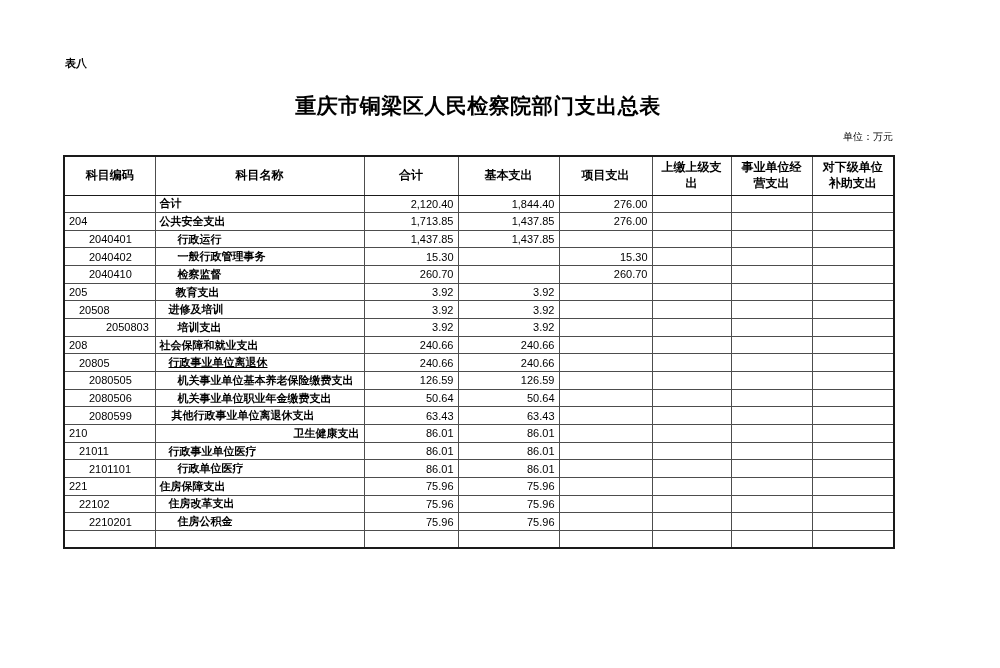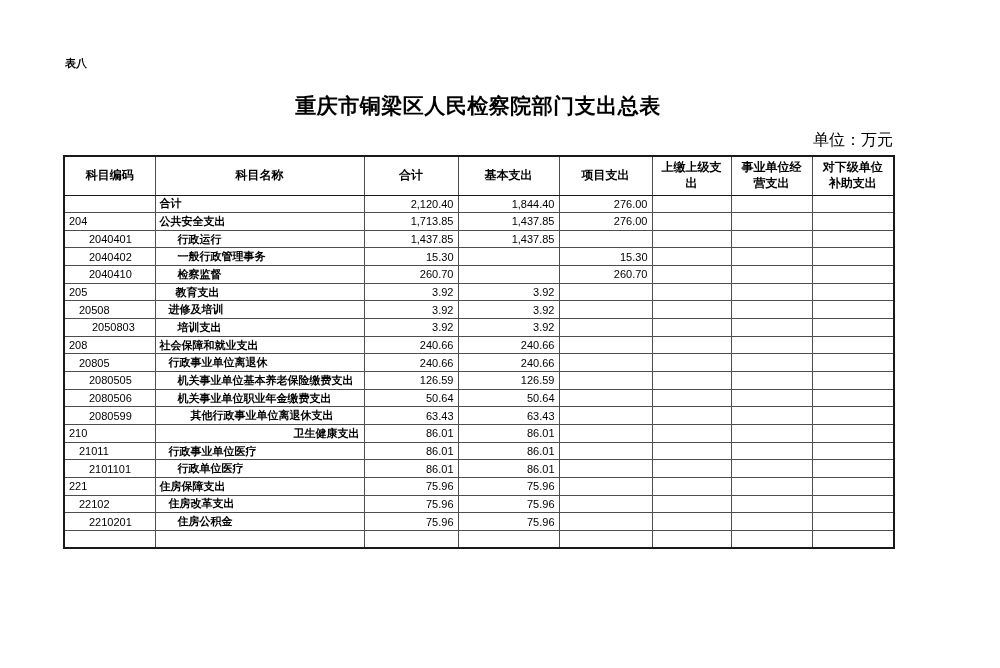--- a/index.html
+++ b/index.html
@@ -11,21 +11,21 @@
   .table-label {
     position:absolute; left:65px; top:56px;
     font-size:11px; font-weight:700;
   }
   .title {
     position:absolute; left:63px; top:92px; width:830px; margin:0;
     text-align:center; font-size:21px; font-weight:700; letter-spacing:0.5px;
   }
   .unit-note {
     position:absolute; left:63px; top:130px; width:830px;
-    text-align:right; font-size:16px;
+    text-align:right; font-size:10px;
   }
   table.budget {
     position:absolute; left:63px; top:155px; width:830px;
     border-collapse:collapse; table-layout:fixed;
     border:2px solid #1a1a1a;
   }
   .budget th, .budget td {
     border:1px solid #4d4d4d; overflow:hidden;
     white-space:nowrap; box-sizing:border-box;
   }
@@ -147,21 +147,21 @@
     <td class="name" style="padding-left: 13px;">进修及培训</td>
     <td class="num">3.92</td>
     <td class="num">3.92</td>
     <td class="num"></td>
     <td class="num"></td>
     <td class="num"></td>
     <td class="num"></td>
   </tr>
 
   <tr class="level-3">
-    <td class="code" style="padding-left: 27px;">2050803</td>
+    <td class="code" style="padding-left: 41px;">2050803</td>
     <td class="name" style="padding-left: 22px;">培训支出</td>
     <td class="num">3.92</td>
     <td class="num">3.92</td>
     <td class="num"></td>
     <td class="num"></td>
     <td class="num"></td>
     <td class="num"></td>
   </tr>
 
   <tr class="level-1 section-start">
@@ -170,21 +170,21 @@
     <td class="num">240.66</td>
     <td class="num">240.66</td>
     <td class="num"></td>
     <td class="num"></td>
     <td class="num"></td>
     <td class="num"></td>
   </tr>
 
   <tr class="level-2">
     <td class="code" style="padding-left: 14px;">20805</td>
-    <td class="name" style="padding-left: 13px;">行政事业单位离退休</td>
+    <td class="name" style="padding-left: 13px; text-decoration: underline;">行政事业单位离退休</td>
     <td class="num">240.66</td>
     <td class="num">240.66</td>
     <td class="num"></td>
     <td class="num"></td>
     <td class="num"></td>
     <td class="num"></td>
   </tr>
 
   <tr class="level-3">
     <td class="code" style="padding-left: 24px;">2080505</td>
@@ -203,21 +203,21 @@
     <td class="num">50.64</td>
     <td class="num">50.64</td>
     <td class="num"></td>
     <td class="num"></td>
     <td class="num"></td>
     <td class="num"></td>
   </tr>
 
   <tr class="level-3">
     <td class="code" style="padding-left: 24px;">2080599</td>
-    <td class="name" style="padding-left: 35px;">其他行政事业单位离退休支出</td>
+    <td class="name" style="padding-left: 16px;">其他行政事业单位离退休支出</td>
     <td class="num">63.43</td>
     <td class="num">63.43</td>
     <td class="num"></td>
     <td class="num"></td>
     <td class="num"></td>
     <td class="num"></td>
   </tr>
 
   <tr class="level-1 section-start">
     <td class="code" style="padding-left: 4px;">210</td>

